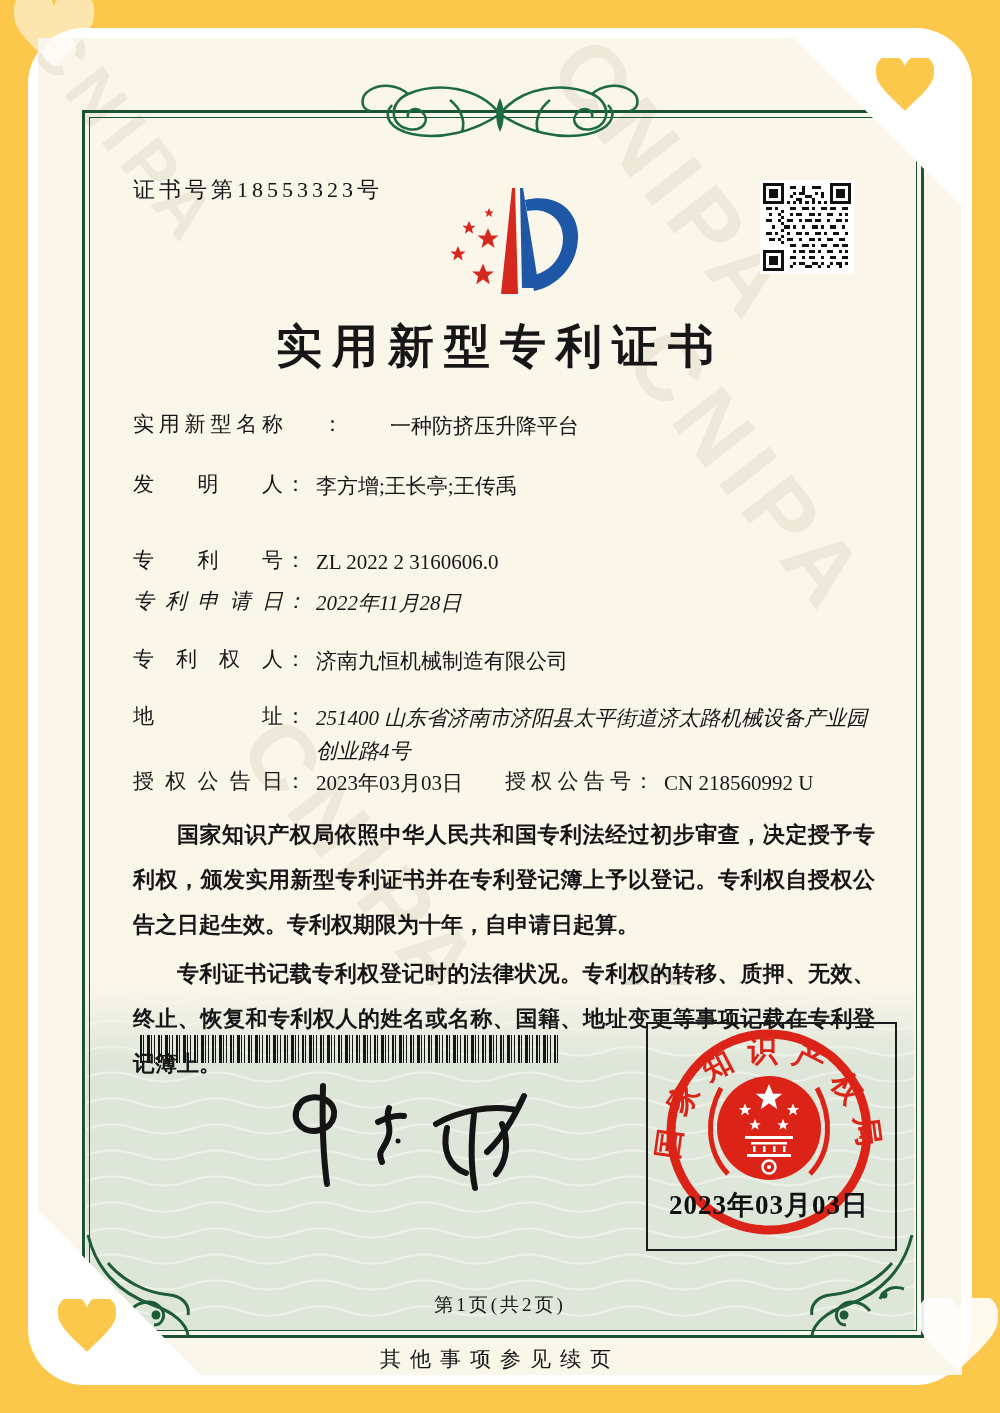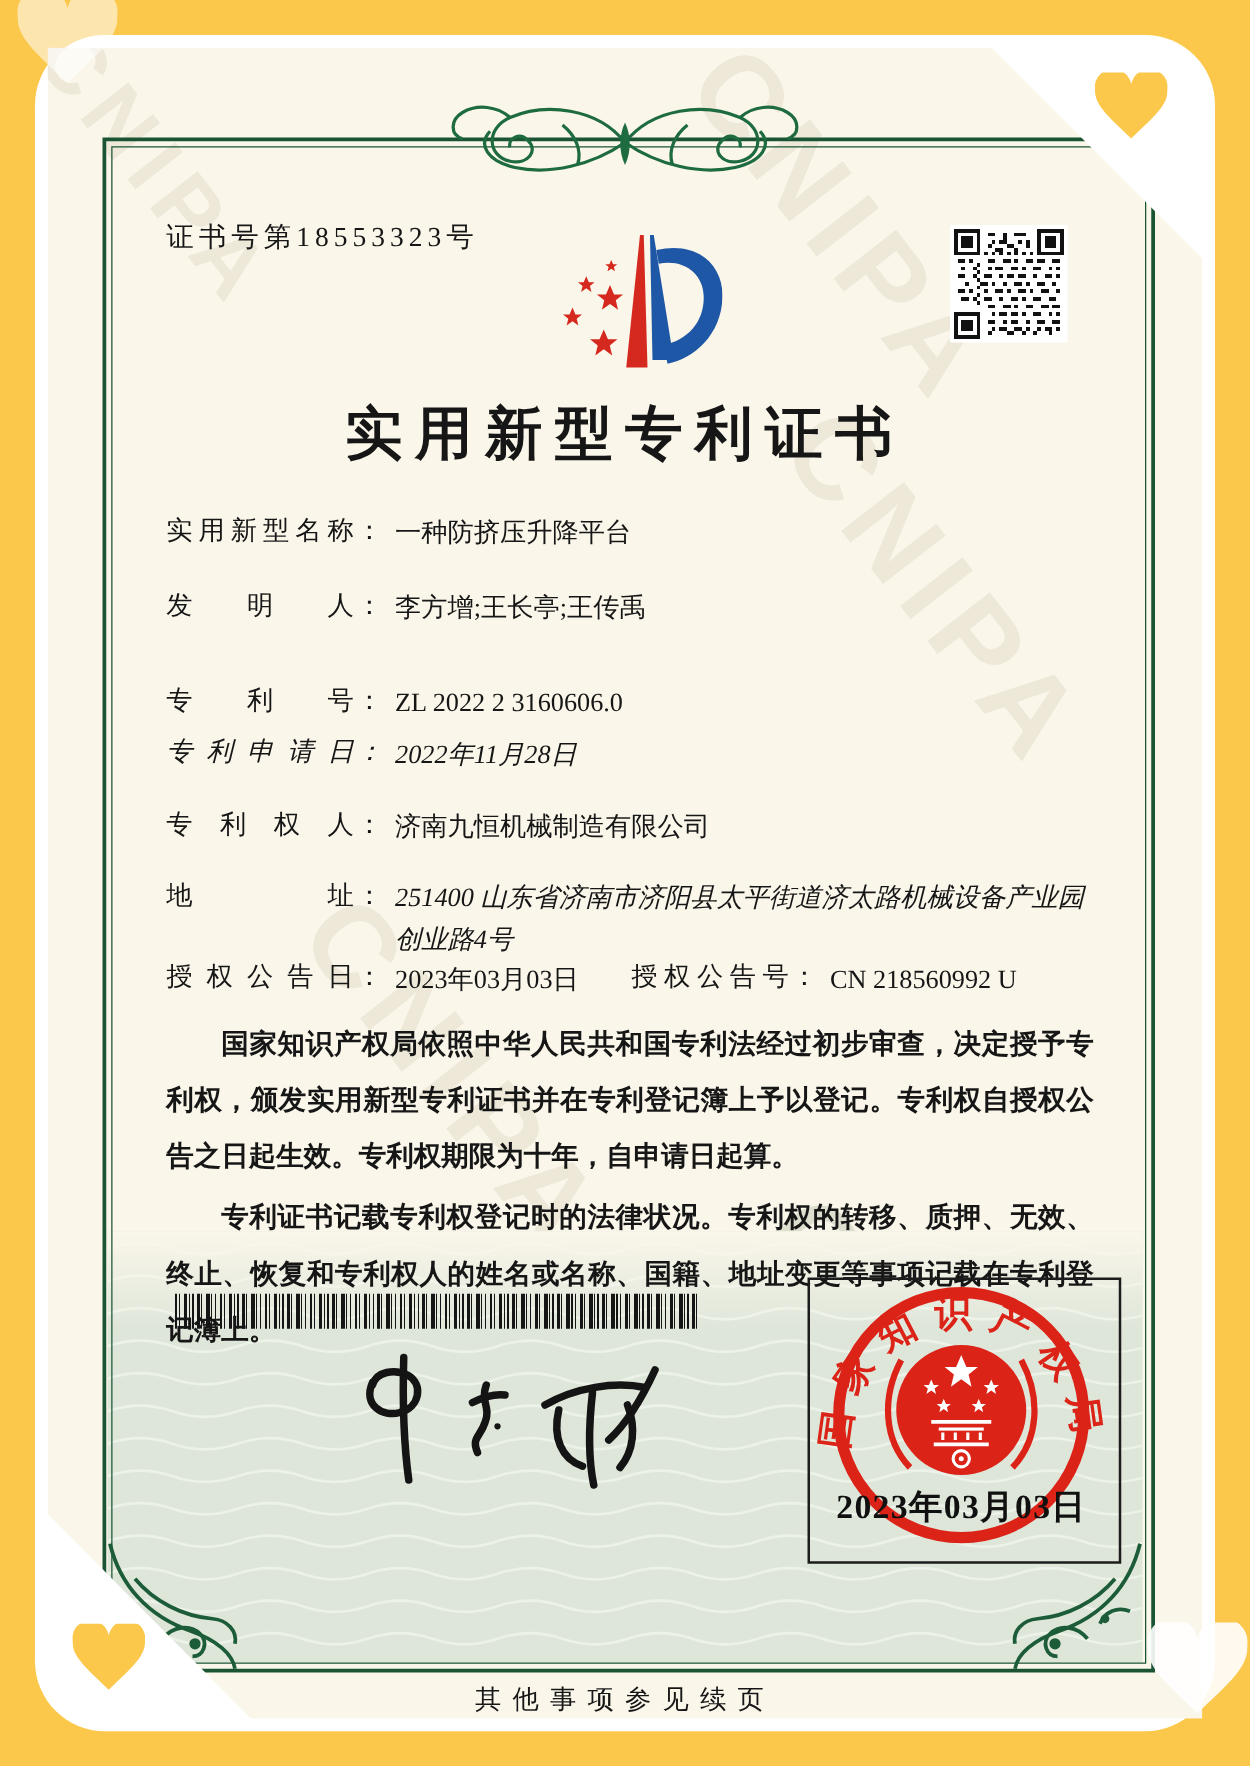--- a/index.html
+++ b/index.html
@@ -180,21 +180,21 @@
             M9 24h2v1H9z M13 24h1v1h-1z M15 24h2v1h-2z M19 24h1v1h-1z M22 24h2v1h-2z M26 24h2v1h-2z
             M10 26h1v1h-1z M12 26h2v1h-2z M16 26h2v1h-2z M19 26h1v1h-1z M22 26h1v1h-1z M24 26h2v1h-2z M27 26h1v1h-1z
             M9 27h1v1H9z M14 27h2v1h-2z M18 27h1v1h-1z M21 27h1v1h-1z M25 27h1v1h-1z"></path>
           </g>
         </svg>
       </div>
 
       <div class="title">实用新型专利证书</div>
 
       <div class="rows">
-        <div class="frow" style="top:0;">
+        <div class="frow" style="top:0;gap:37px;">
           <span class="flabel">实用新型名称</span>
           <span class="fcolon">：</span>
           <span class="fvalue">一种防挤压升降平台</span>
         </div>
         <div class="frow" style="top:60px;">
           <span class="flabel">发明人</span>
           <span class="fcolon">：</span>
           <span class="fvalue">李方增;王长亭;王传禹</span>
         </div>
         <div class="frow" style="top:136px;">
@@ -278,20 +278,21 @@
             <rect x="125" y="122" width="2.5" height="6"></rect>
               <rect x="135" y="122" width="2.5" height="6"></rect>
             <rect x="99" y="130" width="44" height="3"></rect>
           </g>
           <circle cx="121" cy="143" r="6.5" fill="none" stroke="#fff" stroke-width="2.5"></circle>
           <circle cx="121" cy="143" r="2" fill="#fff"></circle>
           <text x="121" y="190" font-size="27" font-weight="bold" fill="#101010" text-anchor="middle" letter-spacing="1" font-family="Liberation Serif,serif">2023年03月03日</text>
         </svg>
       </div>
 
+      <div class="pagenum">第1页(共2页)</div>
       <div class="footnote">其他事项参见续页</div>
     </div>
   </div>
 
   <svg class="heart" style="left:876px;top:58px;" width="58" height="53" viewBox="0 0 32 29">
     <path d="M16 29 C8 21 0 15 0 8 A8 8 0 0 1 16 5 A8 8 0 0 1 32 8 C32 15 24 21 16 29 Z" fill="#FBC84B"></path>
   </svg>
   <svg class="heart" style="left:58px;top:1299px;" width="58" height="53" viewBox="0 0 32 29">
     <path d="M16 29 C8 21 0 15 0 8 A8 8 0 0 1 16 5 A8 8 0 0 1 32 8 C32 15 24 21 16 29 Z" fill="#FBC84B"></path>
   </svg>

